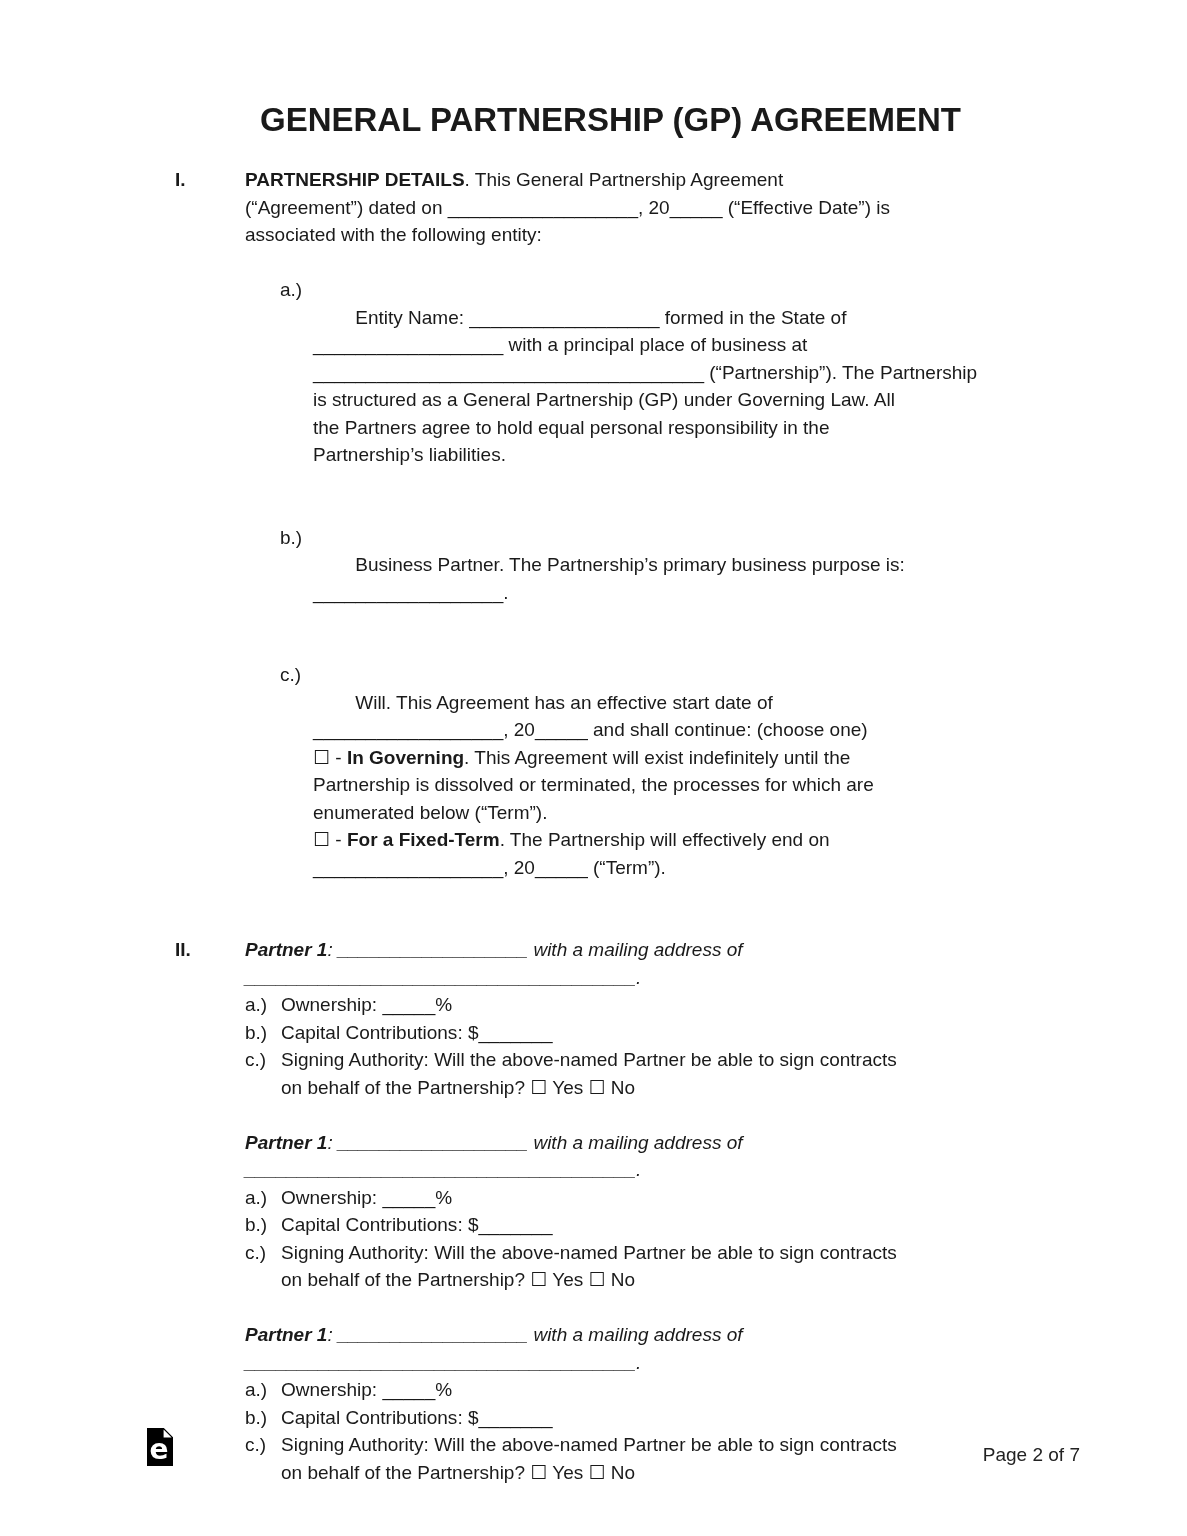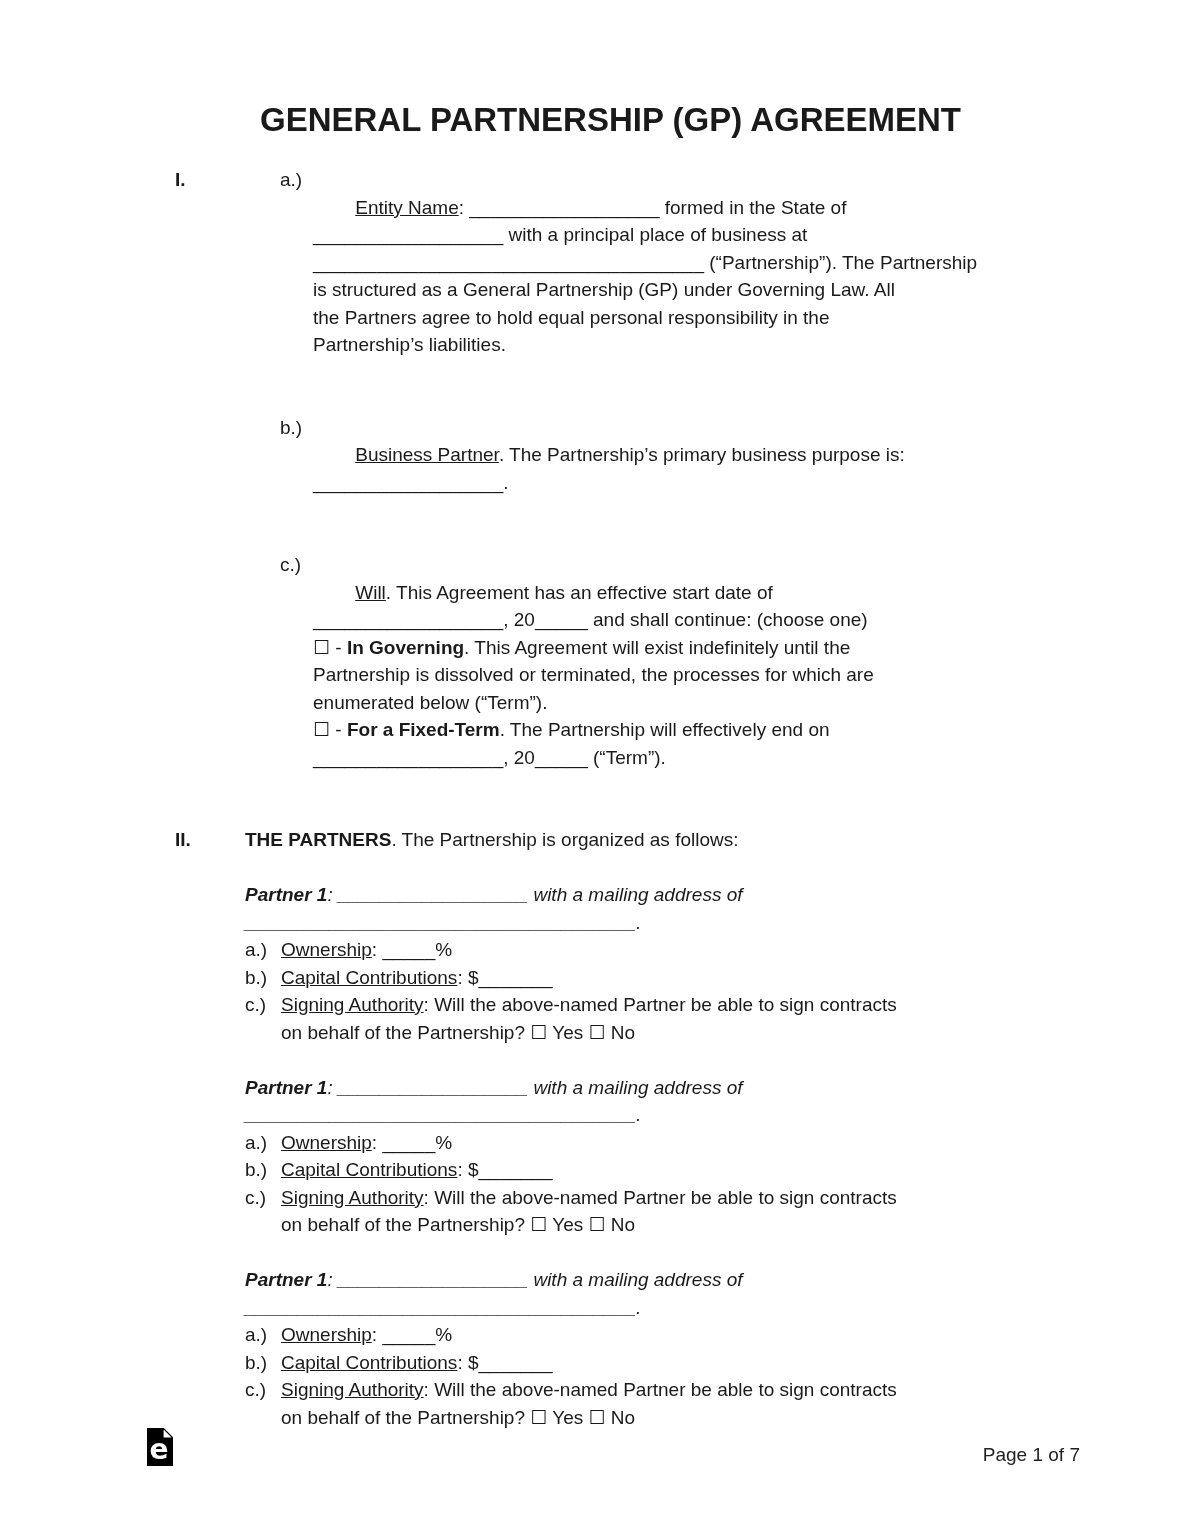--- a/index.html
+++ b/index.html
@@ -29,34 +29,37 @@
   .seccontent{flex:1;min-width:0;}
   .para{margin:0 0 27.5px 0;white-space:pre-wrap;}
   .para.tight{margin-bottom:0;font-style:italic;}
   .item{position:relative;white-space:pre-wrap;}
   .sec1-item{margin-left:35px;padding-left:33px;margin-bottom:27.5px;}
   .sec1-item:last-child{margin-bottom:27.5px;}
   .pitem{padding-left:36px;margin:0;}
   .pitem-last{margin-bottom:27.5px;}
   .marker{position:absolute;left:0;top:0;}
   .b{font-weight:bold;}
-  .u{text-decoration:underline;}
+  .u{}
   .footer-logo{position:absolute;left:147px;top:1428px;}
   .page-number{position:absolute;right:107px;top:1441px;font-size:19px;line-height:27.5px;color:#222;}
 </style>
 </head>
 <body>
 
 <div class="page">
 
   <h1 class="doc-title">GENERAL PARTNERSHIP (GP) AGREEMENT</h1>
 
   <div class="sec">
     <div class="secnum">I.</div>
     <div class="seccontent">
+      <p class="para"><span class="b">PARTNERSHIP DETAILS</span><span>. This General Partnership Agreement
+(“Agreement”) dated on __________________, 20_____ (“Effective Date”) is
+associated with the following entity:</span></p>
 
       <div class="item sec1-item">
         <span class="marker">a.)</span><span class="u">Entity Name</span><span>: __________________ formed in the State of
 __________________ with a principal place of business at
 _____________________________________ (“Partnership”). The Partnership
 is structured as a General Partnership (GP) under Governing Law. All
 the Partners agree to hold equal personal responsibility in the
 Partnership’s liabilities.</span>
       </div>
 
@@ -73,21 +76,20 @@
 enumerated below (“Term”).
 ☐ - </span><span class="b">For a Fixed-Term</span><span>. The Partnership will effectively end on
 __________________, 20_____ (“Term”).</span>
       </div>
     </div>
   </div>
 
   <div class="sec">
     <div class="secnum">II.</div>
     <div class="seccontent">
-      <p class="para"><span class="b">THE PARTNERS</span><span>. The Partnership is organized as follows:</span></p>
 
       <div>
         <p class="para tight"><span class="b">Partner 1</span><span>: __________________ with a mailing address of
 _____________________________________.</span></p>
         <div class="item pitem"><span class="marker">a.)</span><span class="u">Ownership</span><span>: _____%</span></div>
         <div class="item pitem"><span class="marker">b.)</span><span class="u">Capital Contributions</span><span>: $_______</span></div>
         <div class="item pitem pitem-last"><span class="marker">c.)</span><span class="u">Signing Authority</span><span>: Will the above-named Partner be able to sign contracts
 on behalf of the Partnership? ☐ Yes ☐ No</span></div>
       </div>
 
@@ -112,15 +114,15 @@
     </div>
   </div>
 
   <div class="footer-logo">
     <svg width="26" height="38" viewBox="0 0 26 38" xmlns="http://www.w3.org/2000/svg">
       <path d="M0 0 H16 L26 10 V38 H0 Z" fill="#000000"></path>
       <path d="M16 0 L26 10 H16 Z" fill="#ffffff" stroke="#000000" stroke-width="1.2"></path>
       <text x="12" y="31" text-anchor="middle" font-family="DejaVu Sans, sans-serif" font-weight="bold" font-size="28" fill="#ffffff">e</text>
     </svg>
   </div>
-  <div class="page-number">Page 1 of 7</div>
+  <div class="page-number">Page 2 of 7</div>
 
 </div>
 
 </body></html>

